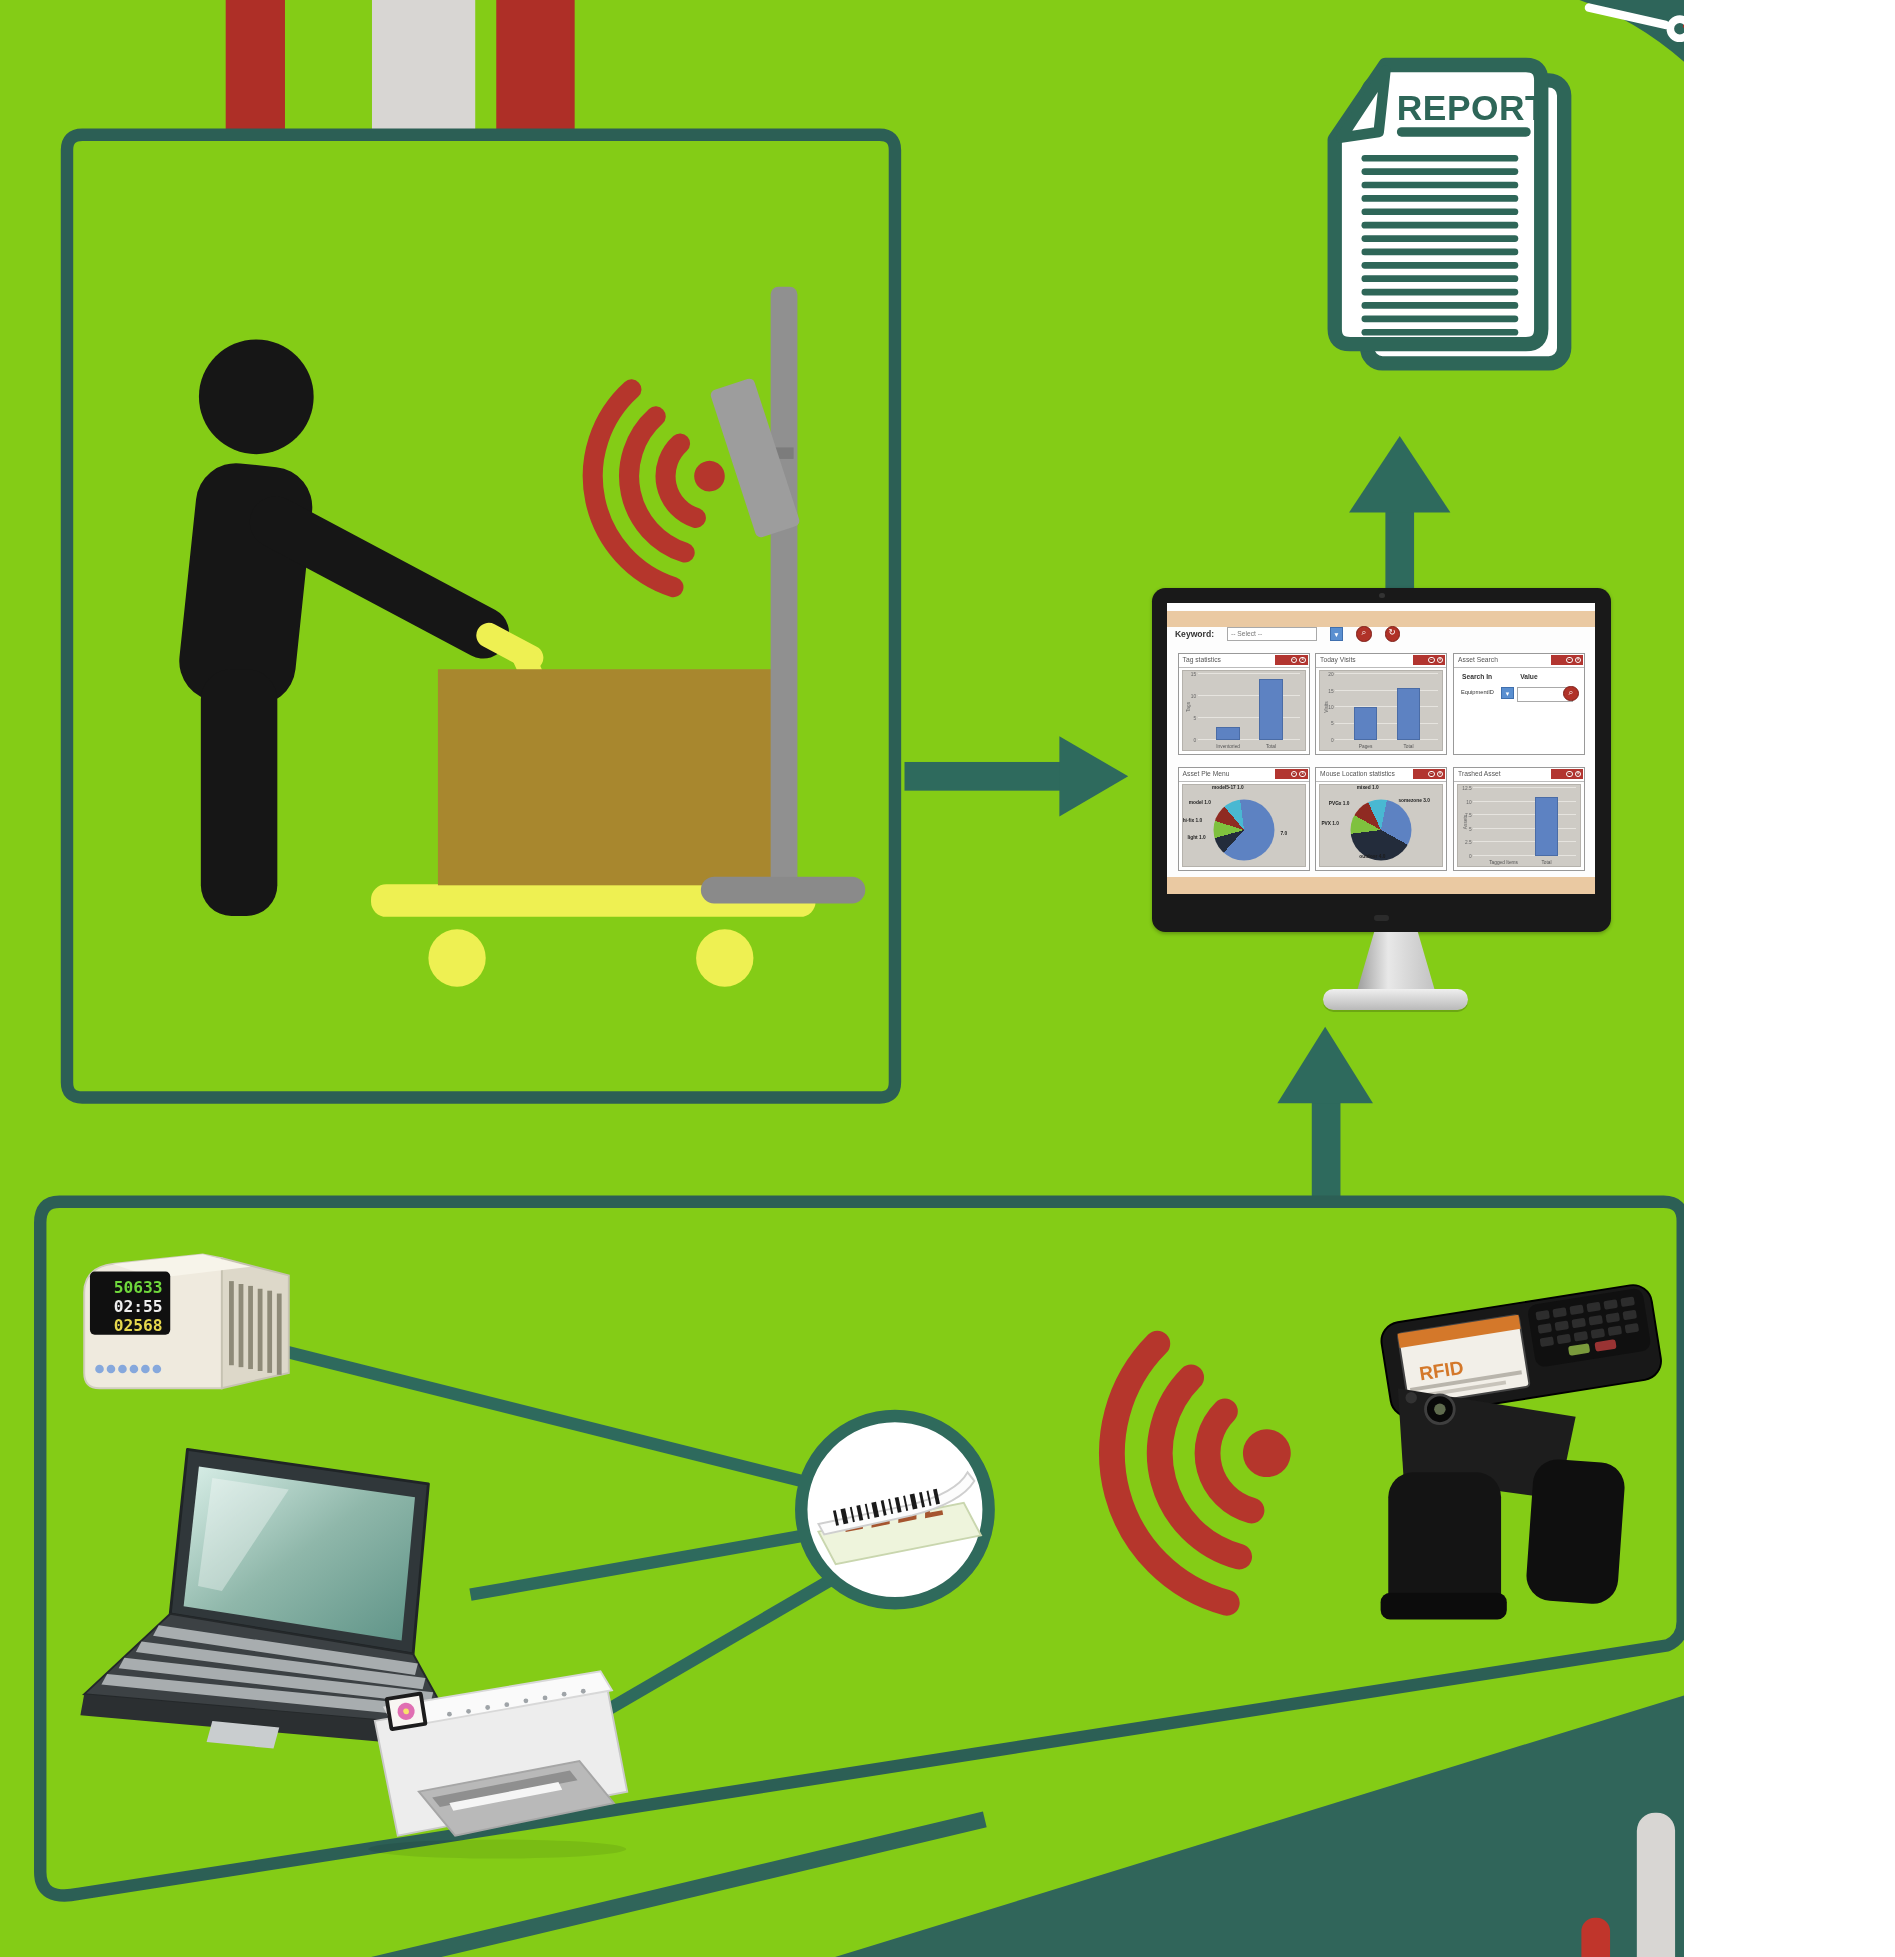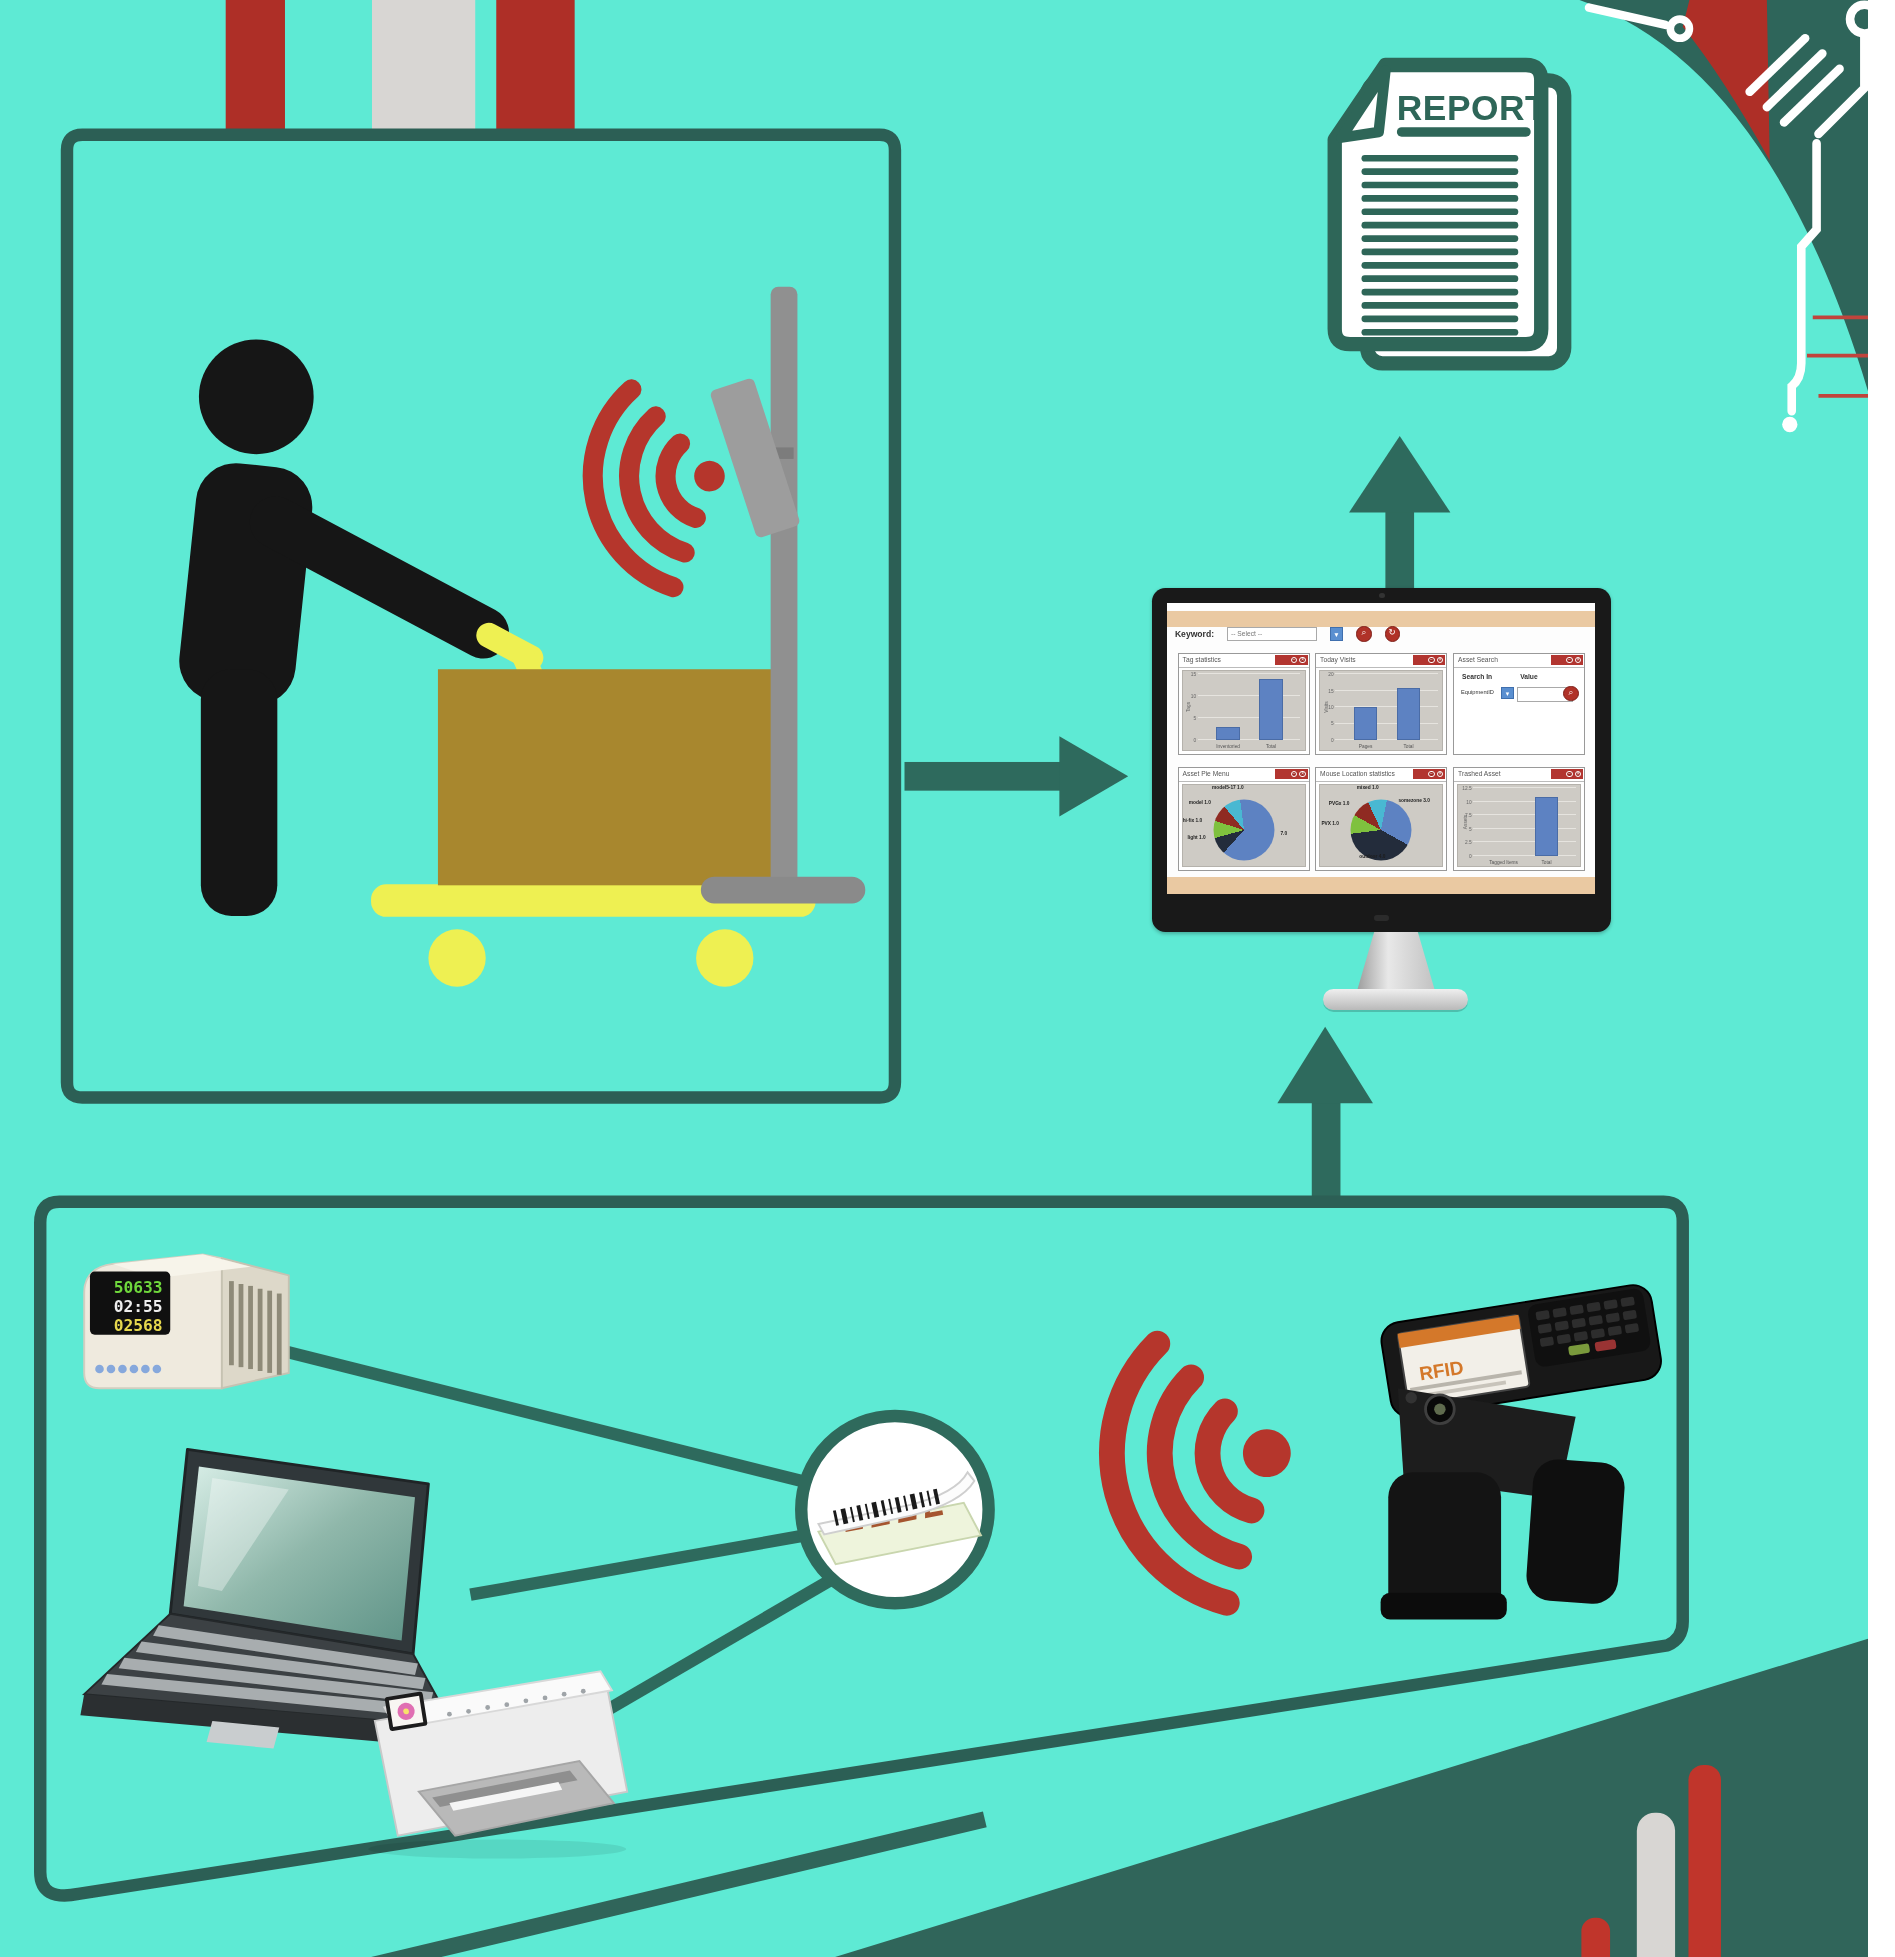--- a/index.html
+++ b/index.html
@@ -1,16 +1,16 @@
 <!DOCTYPE html>
 <html><head>
 <meta charset="utf-8">
 <style>
   html,body{margin:0;padding:0;background:#fff;}
-  .canvas{position:relative;width:1868px;height:1958px;overflow:hidden;background:#5eead4;
+  .canvas{position:relative;width:1684px;height:1958px;overflow:hidden;background:#84cc16;
           font-family:"Liberation Sans",sans-serif;}
   .canvas > svg.art{position:absolute;left:0;top:0;z-index:1;}
   
   .monitor{position:absolute;left:1152px;top:588px;width:459px;height:430px;z-index:3;}
   .bezel{position:absolute;left:0;top:0;width:459px;height:344px;background:#191919;border-radius:13.4px;
          box-shadow:0 1.9px 3.8px rgba(0,0,0,.25);}
   .webcam{position:absolute;left:227px;top:4.8px;width:5.7px;height:5.7px;border-radius:50%;background:#333;}
   .chin-dot{position:absolute;left:222px;top:327px;width:15.3px;height:5.7px;border-radius:2.9px;background:#2b2b2b;}
   .screen{position:absolute;left:15.3px;top:15.3px;width:428px;height:291px;background:#fdfdfd;overflow:hidden;}
   .strip{position:absolute;left:0;width:428px;height:16.3px;background:#eac9a2;}

